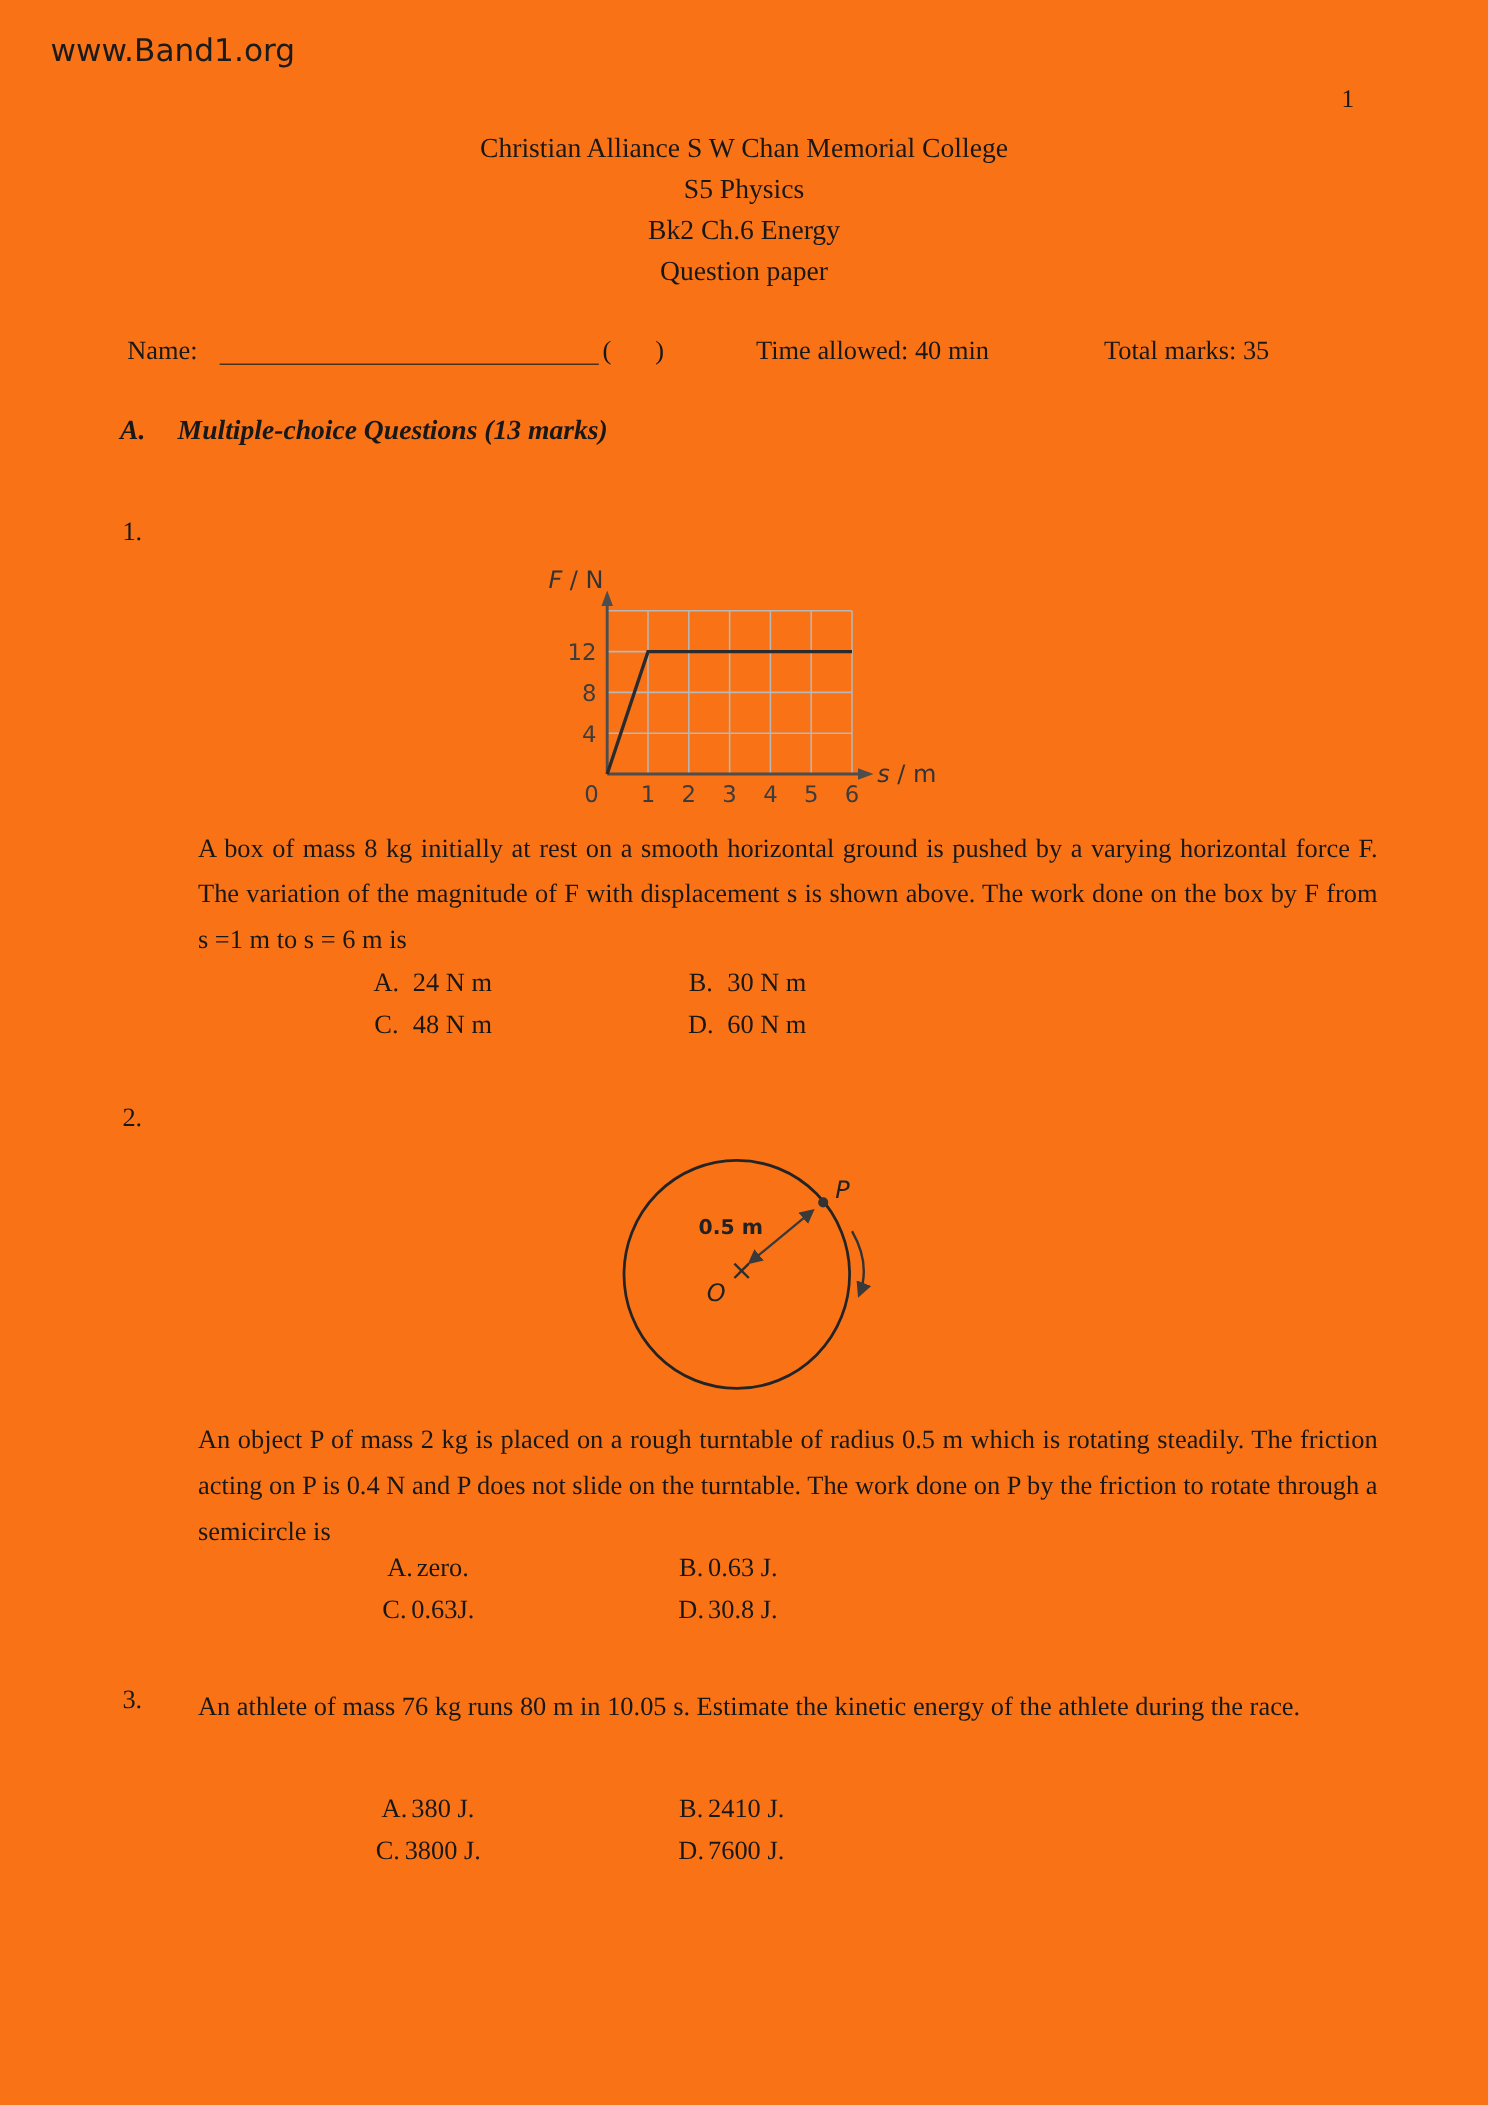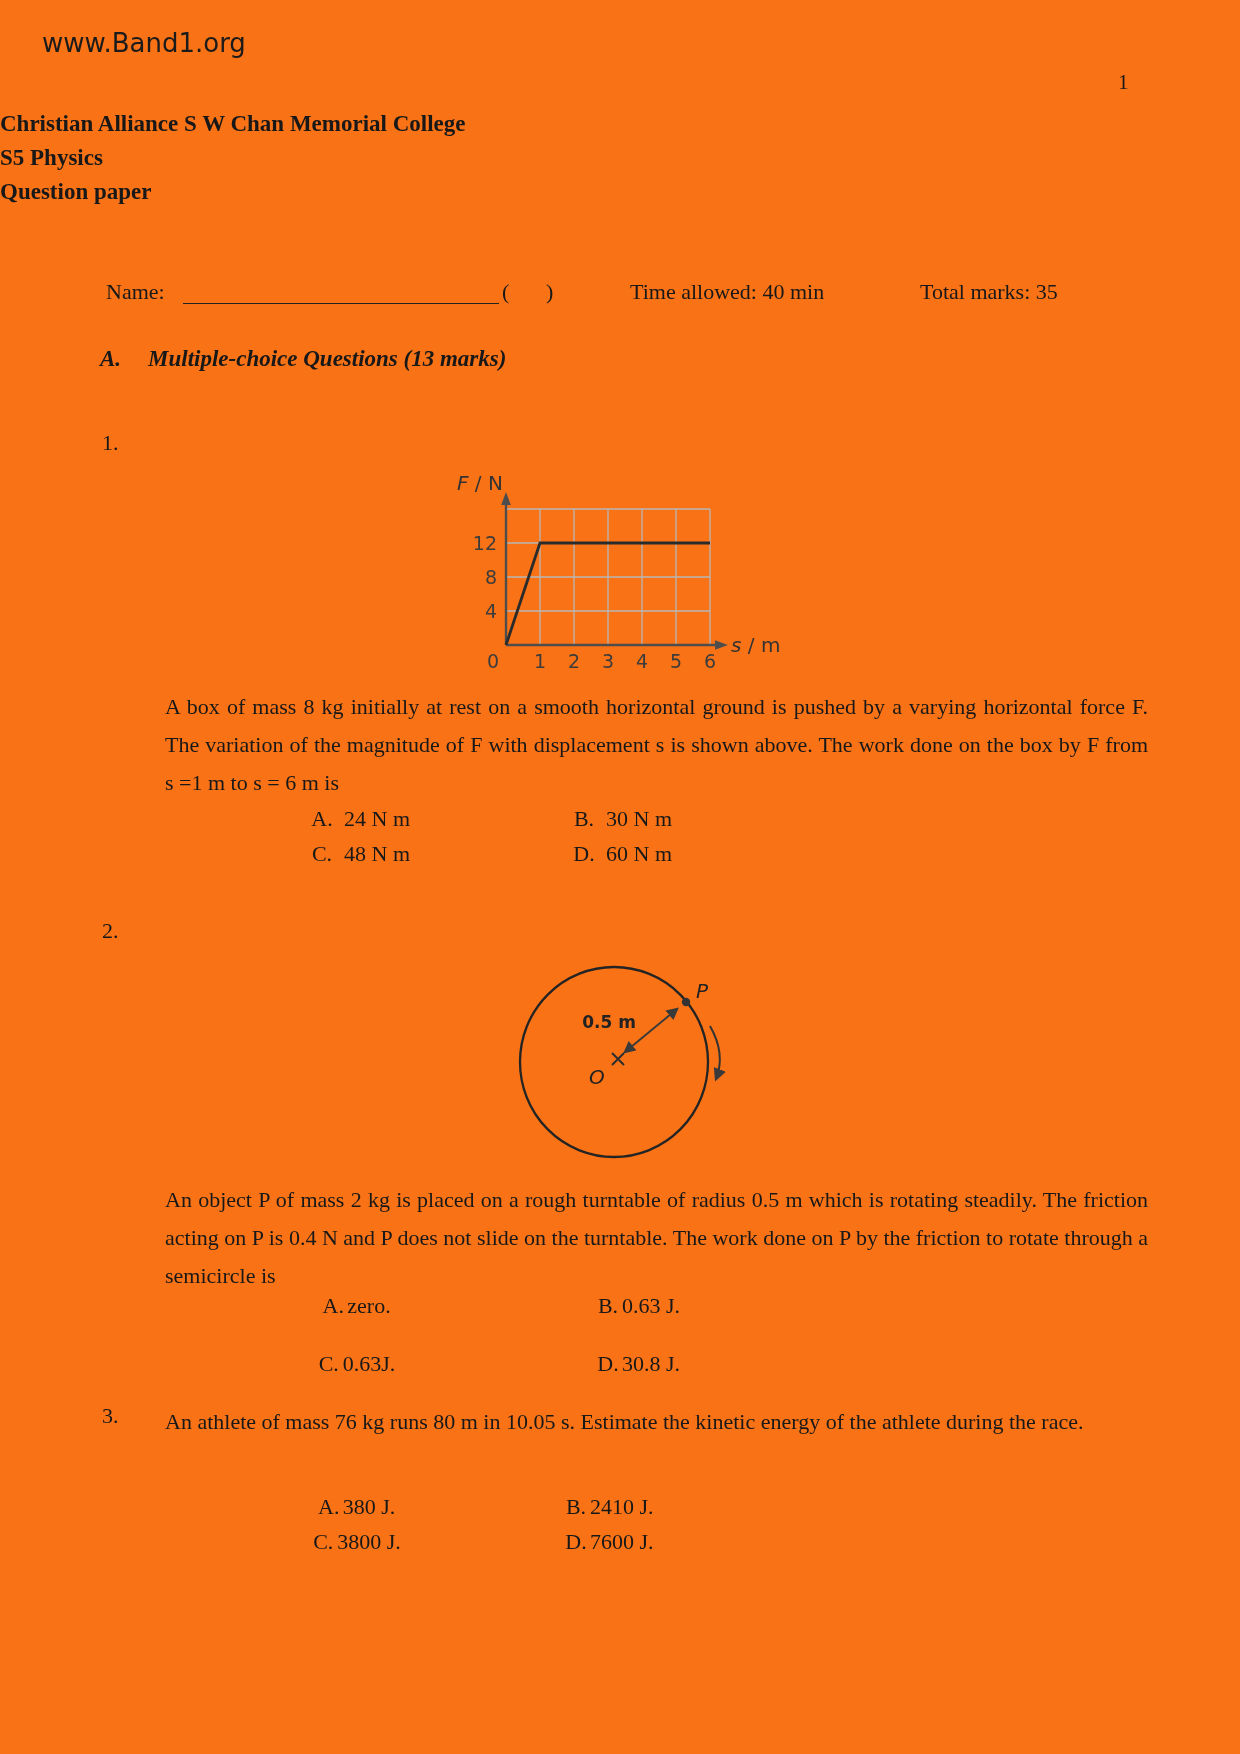--- a/index.html
+++ b/index.html
@@ -14,21 +14,21 @@
   }
   .abs{position:absolute;}
   .brand{
     left:42px; top:28px;
     font-family:"DejaVu Sans", sans-serif;
     font-size:26px; color:#1b1b1b;
   }
   .pagenum{ left:1118px; top:70px; font-size:21px; }
   .titleblock{
     top:107px; left:0; width:1240px;
-    font-weight:700; font-size:23px; line-height:34px;
+    text-align:center; font-weight:400; font-size:23px; line-height:34px;
   }
   .inforow{ top:279px; left:0; width:1240px; height:34px; font-size:22px;text-decoration:underline; }
   .inforow > span{ position:absolute; white-space:nowrap; }
   .name-label{ left:106px; top:0; }
   .name-underline{
     left:183px; top:0; width:316px; height:24px;
     border-bottom:1.7px solid #222;
   }
   .paren-open{ left:502px; top:0; }
   .paren-close{ left:546px; top:0; }
@@ -56,21 +56,21 @@
   .opts{
     left:148px;
     display:grid;
     grid-template-columns:414px auto;
     grid-row-gap:9px;
     font-size:22px; line-height:26px;
     white-space:nowrap;
     text-align:center;
   }
   .opts-1{ top:806px; }
-  .opts-2{ top:1293px;gap:32px; }
+  .opts-2{ top:1293px; }
   .opts-3{ top:1478px;margin-top:16px; }
   .opt-letter{ display:inline-block; }
   .opts.tabbed .opt-letter{ width:44px; }
   .opts.spaced .opt-letter{ width:28px; }
 
   .graph{ left:425px; top:468px; width:370px; height:215px; }
   .grid-line{ stroke:#b7b7b7; stroke-width:1.3; fill:none; }
   .axis-line{ stroke:#4d4d4d; stroke-width:2.4; fill:none; }
   .axis-head{ fill:#4d4d4d; }
   .data-line{ stroke:#2b2b2b; stroke-width:2.8; fill:none; }
@@ -90,20 +90,21 @@
 <body>
 
 <div class="page">
 
   <div class="abs brand">www.Band1.org</div>
   <div class="abs pagenum">1</div>
 
   <div class="abs titleblock">
     <div>Christian Alliance S W Chan Memorial College</div>
     <div>S5 Physics</div>
+    <div>Bk2 Ch.6 Energy</div>
     <div>Question paper</div>
   </div>
 
   <div class="abs inforow">
     <span class="name-label">Name:</span>
     <span class="name-underline"></span>
     <span class="paren-open">(</span>
     <span class="paren-close">)</span>
     <span class="time-allowed">Time allowed: 40 min</span>
     <span class="total-marks">Total marks: 35</span>

